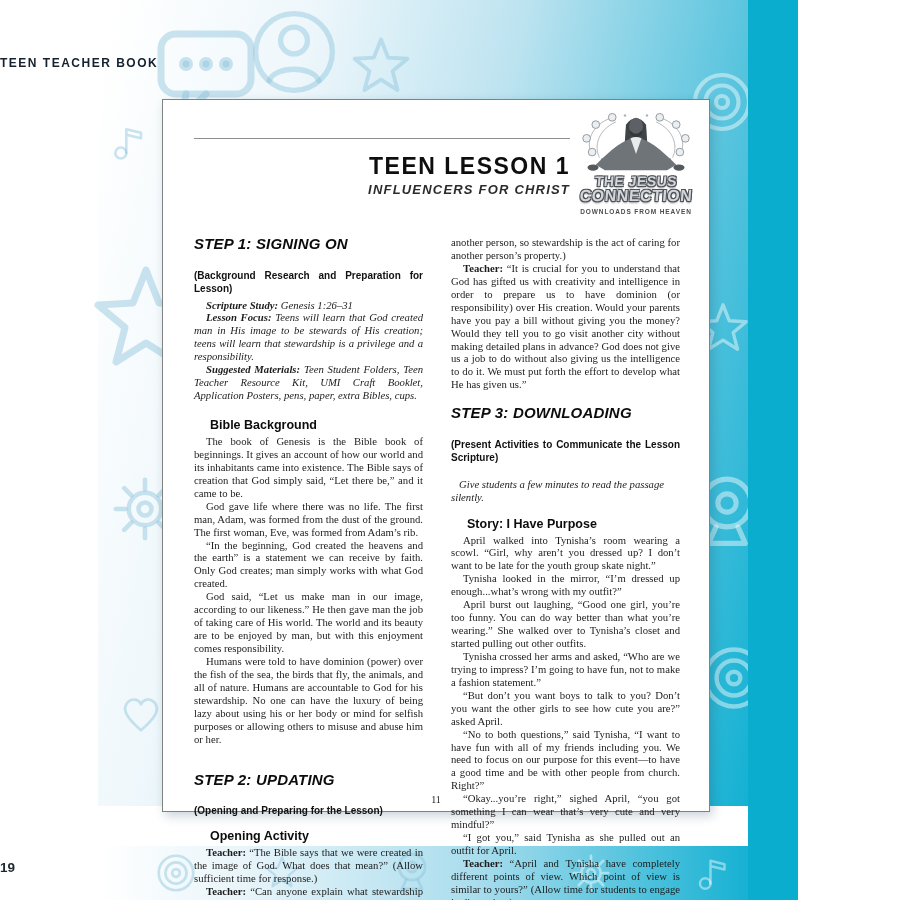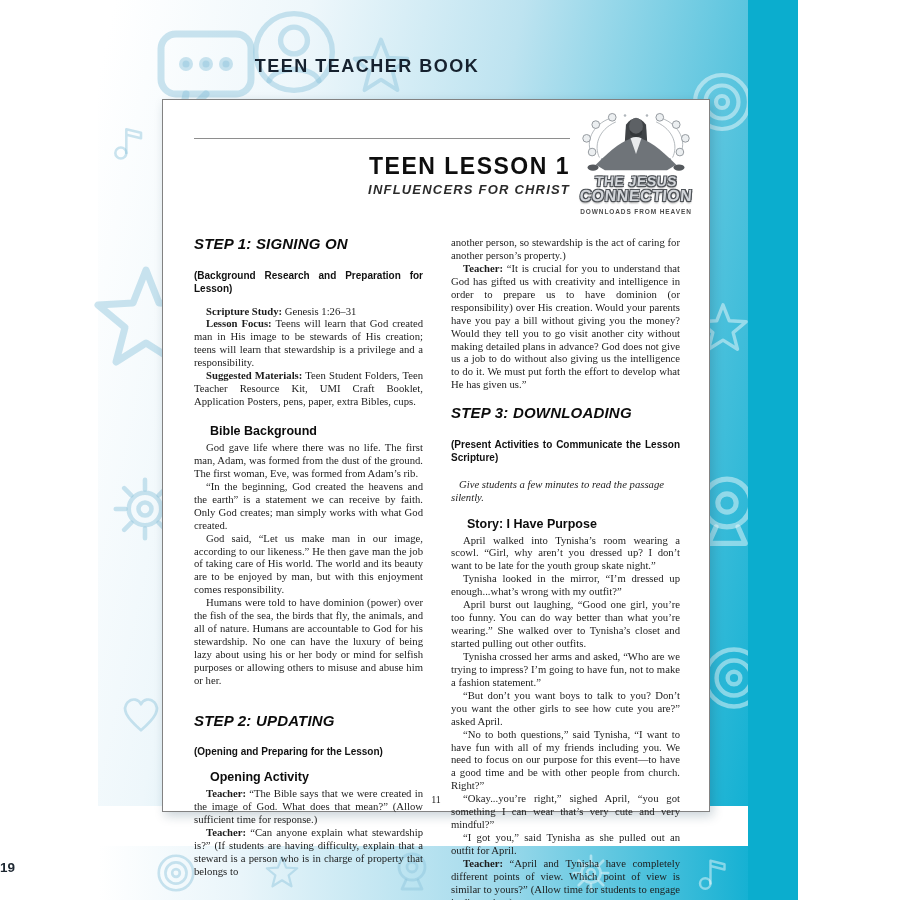--- a/index.html
+++ b/index.html
@@ -12,22 +12,22 @@
   .bg-bar{position:absolute;left:748px;top:0;width:50px;height:900px;background:#0badce;z-index:2;}
   .bg-footer{position:absolute;left:98px;top:846px;width:650px;height:54px;z-index:1;
     background:linear-gradient(90deg,#ffffff 0%,#e9f5fa 22%,#aadded 58%,#16b1d3 100%);}
 
   .doodle{position:absolute;fill:none;stroke:currentColor;stroke-width:1.4;
           stroke-linecap:round;stroke-linejoin:round;}
   .doodle.light{color:rgba(140,195,220,0.45);}
   .doodle.dark{color:rgba(255,255,255,0.45);}
 
   
-  .book-header{position:absolute;top:56px;left:0;width:734px;text-align:center;z-index:3;
-    font-weight:800;font-size:18px;letter-spacing:1.5px;color:#16212e;}
+  .book-header{position:absolute;top:56px;left:0;width:734px;text-align:left;z-index:3;
+    font-weight:800;font-size:12px;letter-spacing:1.5px;color:#16212e;}
   .outer-pageno{position:absolute;top:860px;left:0;width:900px;text-align:left;z-index:3;
     font-weight:700;font-size:13.5px;color:#1d2731;}
 
   
   .page{position:absolute;left:162px;top:99px;width:546px;height:711px;background:#fff;
     border:1px solid #828282;box-shadow:3px 4px 10px rgba(20,60,80,.22);z-index:5;}
 
   .lesson-head{position:absolute;left:31px;top:38px;width:376px;border-top:1px solid #8e8e8e;
     padding-top:16px;text-align:right;}
   .lesson-title{font-weight:800;font-size:23px;line-height:1;letter-spacing:1.5px;color:#0e0e0e;}
@@ -49,21 +49,21 @@
   .step-h{font-weight:700;font-style:italic;font-size:15px;line-height:1.1;
     letter-spacing:0.2px;color:#0c0c0c;}
   .step-sub{font-weight:700;font-size:10px;line-height:1.3;color:#111;text-align:justify;margin-top:16px;}
   .sec-h{font-weight:700;font-size:12.5px;line-height:1.2;color:#0c0c0c;margin:10px 16px 2px;}
   .bp{font-family:"Liberation Serif",serif;font-size:10.7px;line-height:1.21;color:#1c1c1c;
     text-align:justify;text-indent:12px;margin:0;}
   .bp.noind{text-indent:0;}
   .bp .lead{font-weight:700;}
   .note{font-family:"Liberation Serif",serif;font-style:italic;font-size:10.7px;line-height:1.25;
     color:#1c1c1c;margin-top:14px;text-indent:8px;}
-  .grp{margin-top:10px;}
+  .grp{margin-top:4px;font-style:italic;}
   .mt-step2{margin-top:26px;}
   .mt-step3{margin-top:14px;}
   .pageno{position:absolute;left:0;right:0;bottom:6px;text-align:center;
     font-family:"Liberation Serif",serif;font-size:10px;color:#222;}
 </style>
 </head>
 <body>
 
 <div class="bg-main">
   <svg class="doodle light" style="left:48px;top:14px;width:120px;height:120px" viewBox="0 0 24 24">
@@ -200,20 +200,21 @@
       <div class="step-h">STEP 1: SIGNING ON</div>
       <div class="step-sub">(Background Research and Preparation for Lesson)</div>
 
       <div class="grp">
         <p class="bp"><span class="lead">Scripture Study:</span><span> Genesis 1:26–31</span></p>
         <p class="bp"><span class="lead">Lesson Focus:</span><span> Teens will learn that God created man in His image to be stewards of His creation; teens will learn that stewardship is a privilege and a responsibility.</span></p>
         <p class="bp"><span class="lead">Suggested Materials:</span><span> Teen Student Folders, Teen Teacher Resource Kit, UMI Craft Booklet, Application Posters, pens, paper, extra Bibles, cups.</span></p>
       </div>
 
       <div class="sec-h" style="margin-top:16px">Bible Background</div>
+      <p class="bp">The book of Genesis is the Bible book of beginnings. It gives an account of how our world and its inhabitants came into existence. The Bible says of creation that God simply said, “Let there be,” and it came to be.</p>
       <p class="bp">God gave life where there was no life. The first man, Adam, was formed from the dust of the ground. The first woman, Eve, was formed from Adam’s rib.</p>
       <p class="bp">“In the beginning, God created the heavens and the earth” is a statement we can receive by faith. Only God creates; man simply works with what God created.</p>
       <p class="bp">God said, “Let us make man in our image, according to our likeness.” He then gave man the job of taking care of His world. The world and its beauty are to be enjoyed by man, but with this enjoyment comes responsibility.</p>
       <p class="bp">Humans were told to have dominion (power) over the fish of the sea, the birds that fly, the animals, and all of nature. Humans are accountable to God for his stewardship. No one can have the luxury of being lazy about using his or her body or mind for selfish purposes or allowing others to misuse and abuse him or her.</p>
 
       <div class="mt-step2">
         <div class="step-h">STEP 2: UPDATING</div>
         <div class="step-sub">(Opening and Preparing for the Lesson)</div>
       </div>
 

